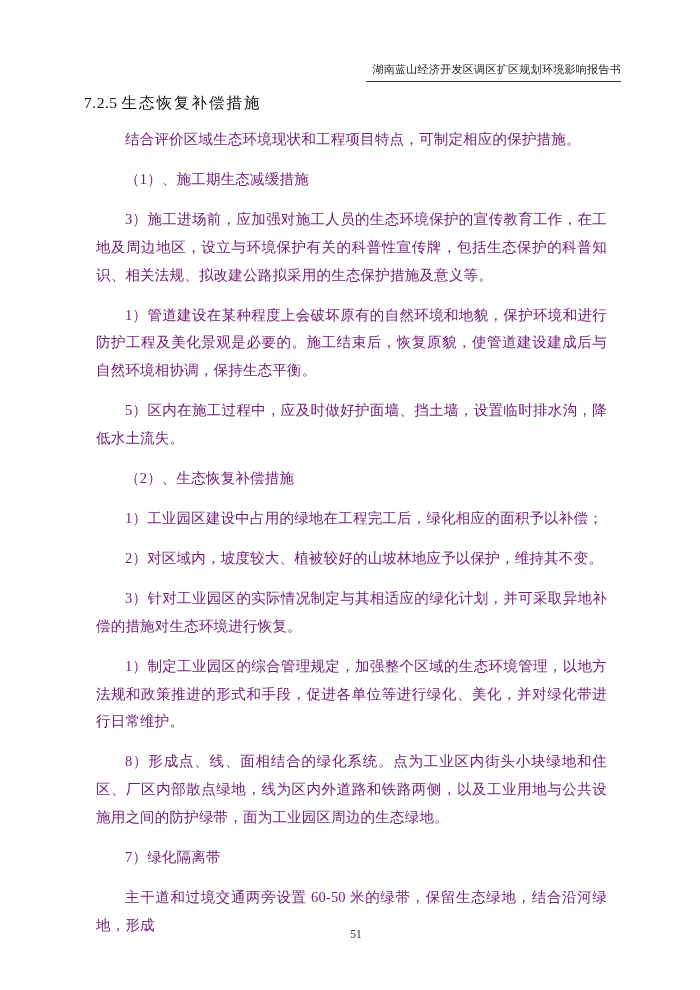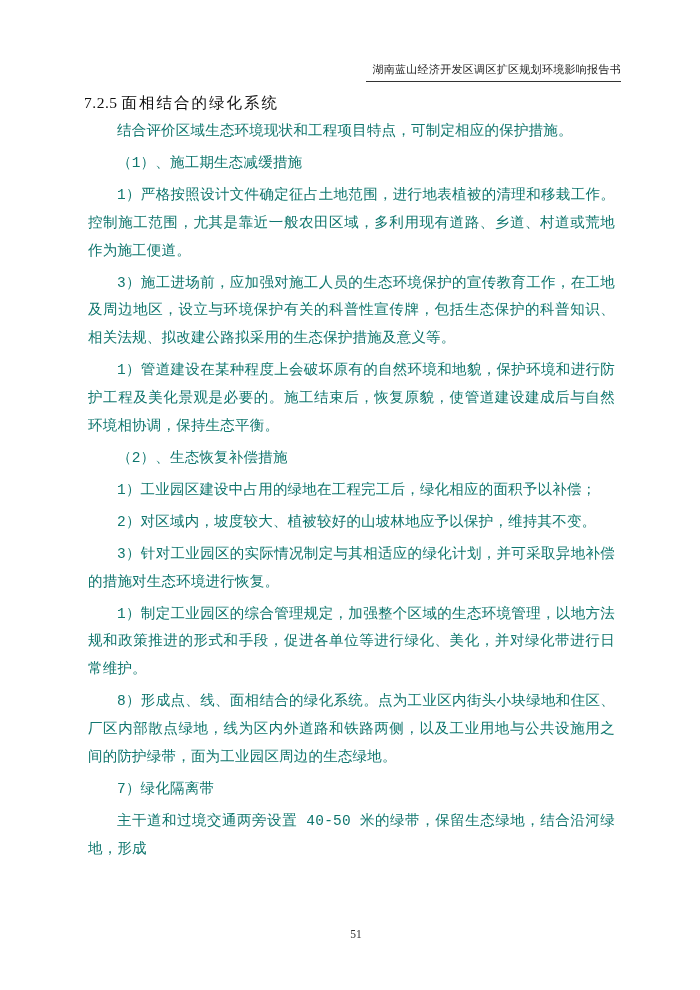--- a/index.html
+++ b/index.html
@@ -47,30 +47,29 @@
     display: inline-block;
     letter-spacing: 2px;
   }
   .body-text {
     position: absolute;
     top: 114px;
     left: 84px;
     width: 535px;
   }
   .para {
-    margin: 4px;
+    margin: 12px;
     padding: 0;
     font-size: 14.5px;
     line-height: 27.9px;
     text-align: justify;
     text-justify: inter-ideograph;
     text-indent: 2em;
-    color: #0f766e;
+    color: #701a75;
     letter-spacing: 0.2px;
-    font-family: Liberation Mono, monospace;
   }
   .footer {
     position: absolute;
     top: 924px;
     left: 6px;
     width: 100%;
     text-align: center;
   }
   .page-number {
     font-size: 11.5px;
@@ -81,36 +80,36 @@
 <body>
 
 <div class="page">
 
   <div class="header">
     <span class="header-title">湖南蓝山经济开发区调区扩区规划环境影响报告书</span>
   </div>
 
   <div class="section-heading">
     <span class="section-number">7.2.5</span>
-    <span class="section-title">面相结合的绿化系统</span>
+    <span class="section-title">生态恢复补偿措施</span>
   </div>
 
   <div class="body-text">
       <p class="para">结合评价区域生态环境现状和工程项目特点，可制定相应的保护措施。</p>
       <p class="para">（1）、施工期生态减缓措施</p>
-      <p class="para">1）严格按照设计文件确定征占土地范围，进行地表植被的清理和移栽工作。控制施工范围，尤其是靠近一般农田区域，多利用现有道路、乡道、村道或荒地作为施工便道。</p>
       <p class="para">3）施工进场前，应加强对施工人员的生态环境保护的宣传教育工作，在工地及周边地区，设立与环境保护有关的科普性宣传牌，包括生态保护的科普知识、相关法规、拟改建公路拟采用的生态保护措施及意义等。</p>
       <p class="para">1）管道建设在某种程度上会破坏原有的自然环境和地貌，保护环境和进行防护工程及美化景观是必要的。施工结束后，恢复原貌，使管道建设建成后与自然环境相协调，保持生态平衡。</p>
+      <p class="para">5）区内在施工过程中，应及时做好护面墙、挡土墙，设置临时排水沟，降低水土流失。</p>
       <p class="para">（2）、生态恢复补偿措施</p>
       <p class="para">1）工业园区建设中占用的绿地在工程完工后，绿化相应的面积予以补偿；</p>
       <p class="para">2）对区域内，坡度较大、植被较好的山坡林地应予以保护，维持其不变。</p>
       <p class="para">3）针对工业园区的实际情况制定与其相适应的绿化计划，并可采取异地补偿的措施对生态环境进行恢复。</p>
       <p class="para">1）制定工业园区的综合管理规定，加强整个区域的生态环境管理，以地方法规和政策推进的形式和手段，促进各单位等进行绿化、美化，并对绿化带进行日常维护。</p>
       <p class="para">8）形成点、线、面相结合的绿化系统。点为工业区内街头小块绿地和住区、厂区内部散点绿地，线为区内外道路和铁路两侧，以及工业用地与公共设施用之间的防护绿带，面为工业园区周边的生态绿地。</p>
       <p class="para">7）绿化隔离带</p>
-      <p class="para">主干道和过境交通两旁设置 40-50 米的绿带，保留生态绿地，结合沿河绿地，形成</p>
+      <p class="para">主干道和过境交通两旁设置 60-50 米的绿带，保留生态绿地，结合沿河绿地，形成</p>
     </div>
 
   <div class="footer">
     <span class="page-number">51</span>
   </div>
 
 </div>
 
 </body></html>

